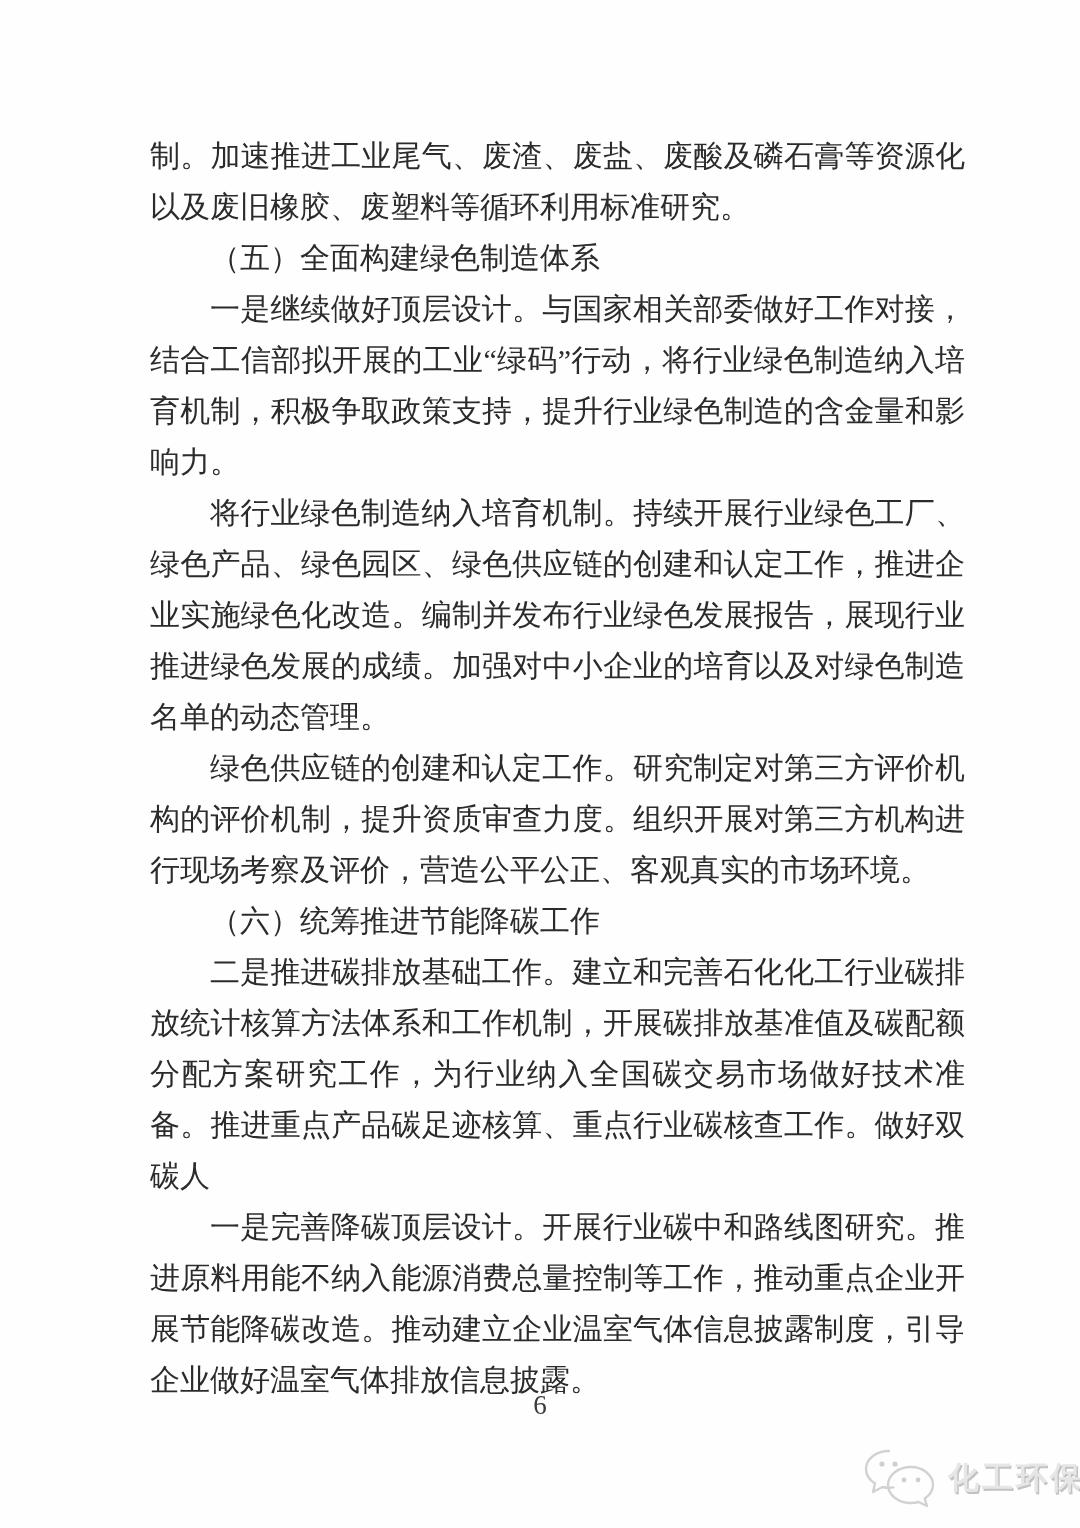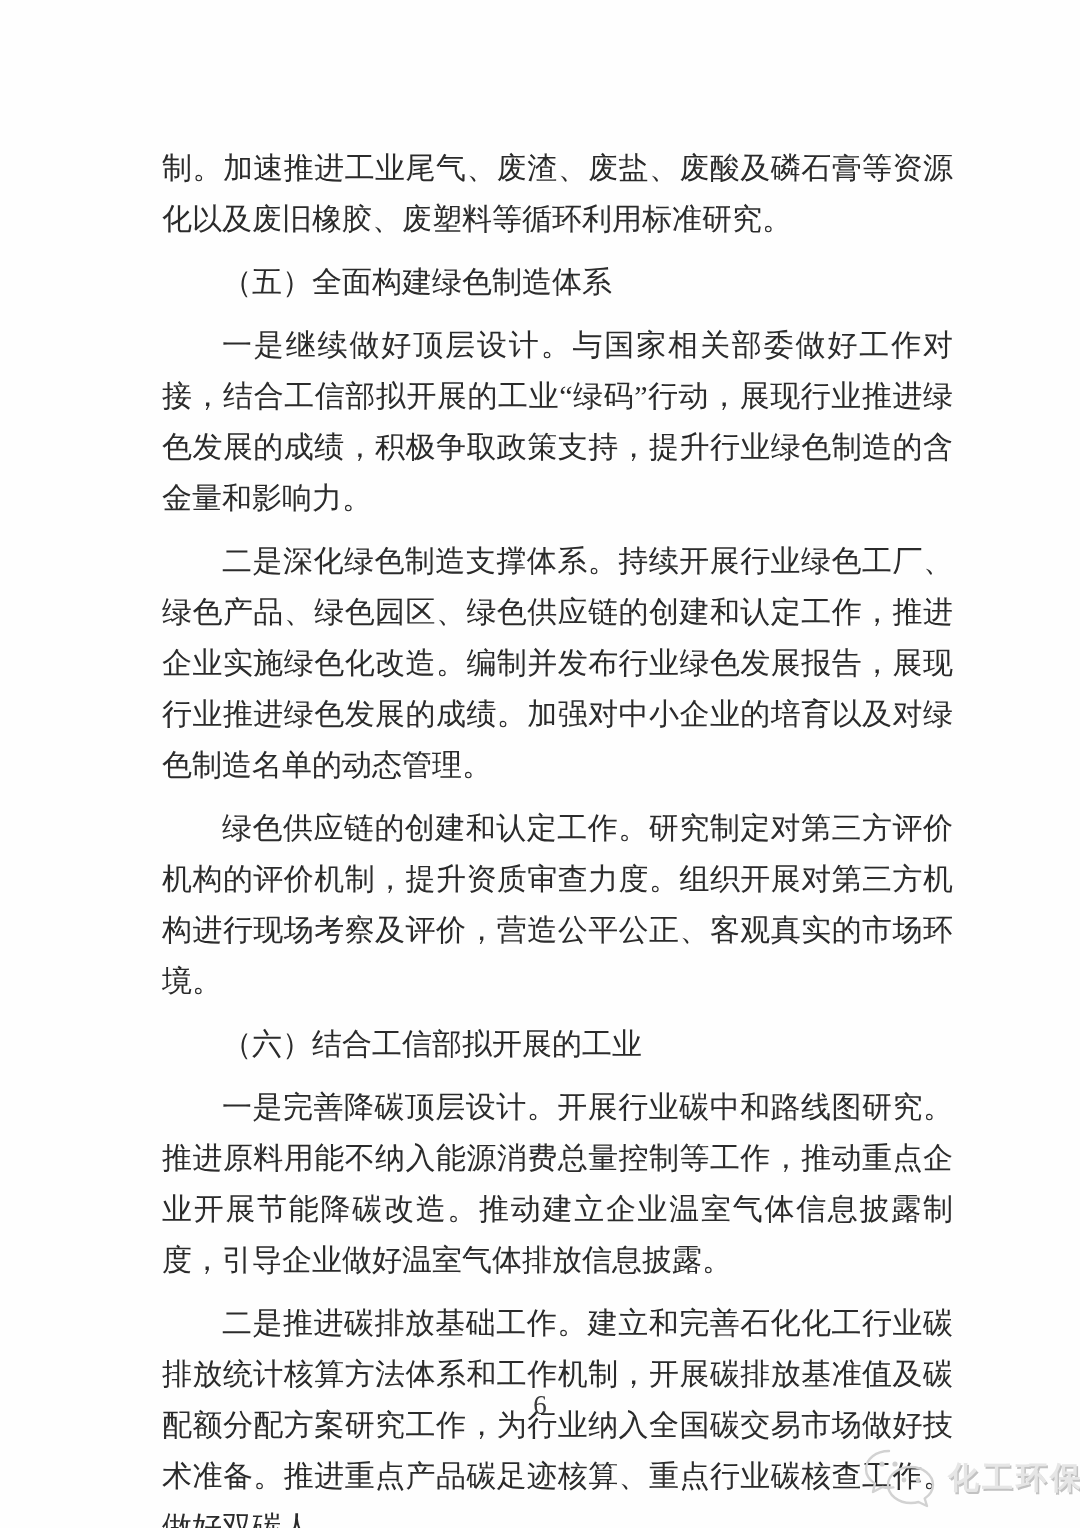--- a/index.html
+++ b/index.html
@@ -18,21 +18,21 @@
   }
   .doc-content{
     position:absolute;
     left:150px;top:130px;
     width:815px;
     font-size:30px;
     line-height:51px;
     color:var(--ink);
     text-align:justify;
   }
-  .doc-content p{margin:12px;padding:0;}
+  .doc-content p{margin:0;padding:0;}
   .block-continuation{text-indent:0;}
   .block-paragraph{text-indent:2em;}
   .block-heading{text-indent:2em;font-weight:normal;}
   .lead{font-weight:normal;}
   .page-footer{
     position:absolute;
     left:0;top:1390px;
     width:100%;
     text-align:center;
     font-size:27px;
@@ -60,26 +60,26 @@
     font-family:"Liberation Sans","DejaVu Sans",sans-serif;
     white-space:nowrap;
   }
 </style>
 </head>
 <body>
 
 <div class="doc-content" id="doc-content">
     <p class="block-continuation"><span>制。加速推进工业尾气、废渣、废盐、废酸及磷石膏等资源化以及废旧橡胶、废塑料等循环利用标准研究。</span></p>
     <p class="block-heading"><span>（五）全面构建绿色制造体系</span></p>
-    <p class="block-paragraph"><span class="lead">一是继续做好顶层设计。</span><span>与国家相关部委做好工作对接，结合工信部拟开展的工业“绿码”行动，展现行业推进绿色发展的成绩，积极争取政策支持，提升行业绿色制造的含金量和影响力。</span></p>
-    <p class="block-paragraph"><span class="lead">二是深化绿色制造支撑体系。</span><span>持续开展行业绿色工厂、绿色产品、绿色园区、绿色供应链的创建和认定工作，推进企业实施绿色化改造。编制并发布行业绿色发展报告，展现行业推进绿色发展的成绩。加强对中小企业的培育以及对绿色制造名单的动态管理。</span></p>
+    <p class="block-paragraph"><span class="lead">一是继续做好顶层设计。</span><span>与国家相关部委做好工作对接，结合工信部拟开展的工业“绿码”行动，将行业绿色制造纳入培育机制，积极争取政策支持，提升行业绿色制造的含金量和影响力。</span></p>
+    <p class="block-paragraph"><span class="lead">将行业绿色制造纳入培育机制。</span><span>持续开展行业绿色工厂、绿色产品、绿色园区、绿色供应链的创建和认定工作，推进企业实施绿色化改造。编制并发布行业绿色发展报告，展现行业推进绿色发展的成绩。加强对中小企业的培育以及对绿色制造名单的动态管理。</span></p>
     <p class="block-paragraph"><span class="lead">绿色供应链的创建和认定工作。</span><span>研究制定对第三方评价机构的评价机制，提升资质审查力度。组织开展对第三方机构进行现场考察及评价，营造公平公正、客观真实的市场环境。</span></p>
-    <p class="block-heading"><span>（六）结合工信部拟开展的工业</span></p>
+    <p class="block-heading"><span>（六）统筹推进节能降碳工作</span></p>
+    <p class="block-paragraph"><span class="lead">二是推进碳排放基础工作。</span><span>建立和完善石化化工行业碳排放统计核算方法体系和工作机制，开展碳排放基准值及碳配额分配方案研究工作，为行业纳入全国碳交易市场做好技术准备。推进重点产品碳足迹核算、重点行业碳核查工作。做好双碳人</span></p>
     <p class="block-paragraph"><span class="lead">一是完善降碳顶层设计。</span><span>开展行业碳中和路线图研究。推进原料用能不纳入能源消费总量控制等工作，推动重点企业开展节能降碳改造。推动建立企业温室气体信息披露制度，引导企业做好温室气体排放信息披露。</span></p>
-    <p class="block-paragraph"><span class="lead">二是推进碳排放基础工作。</span><span>建立和完善石化化工行业碳排放统计核算方法体系和工作机制，开展碳排放基准值及碳配额分配方案研究工作，为行业纳入全国碳交易市场做好技术准备。推进重点产品碳足迹核算、重点行业碳核查工作。做好双碳人</span></p>
   </div>
 
 <div class="page-footer">6</div>
 
 <div class="watermark">
   <svg class="wm-icon" viewBox="0 0 82 62" aria-hidden="true">
     <g fill="none" stroke="#d2d2d2" stroke-width="2.4" stroke-linecap="round" stroke-linejoin="round">
 
       <path d="M31 4 C18 4 8 12 8 22 c0 6 3.5 11 9 14.5 L15 45 l9.5-5 c2 .5 4.3 .8 6.5 .8 1.5 0 3-.1 4.4-.4"></path>
 

